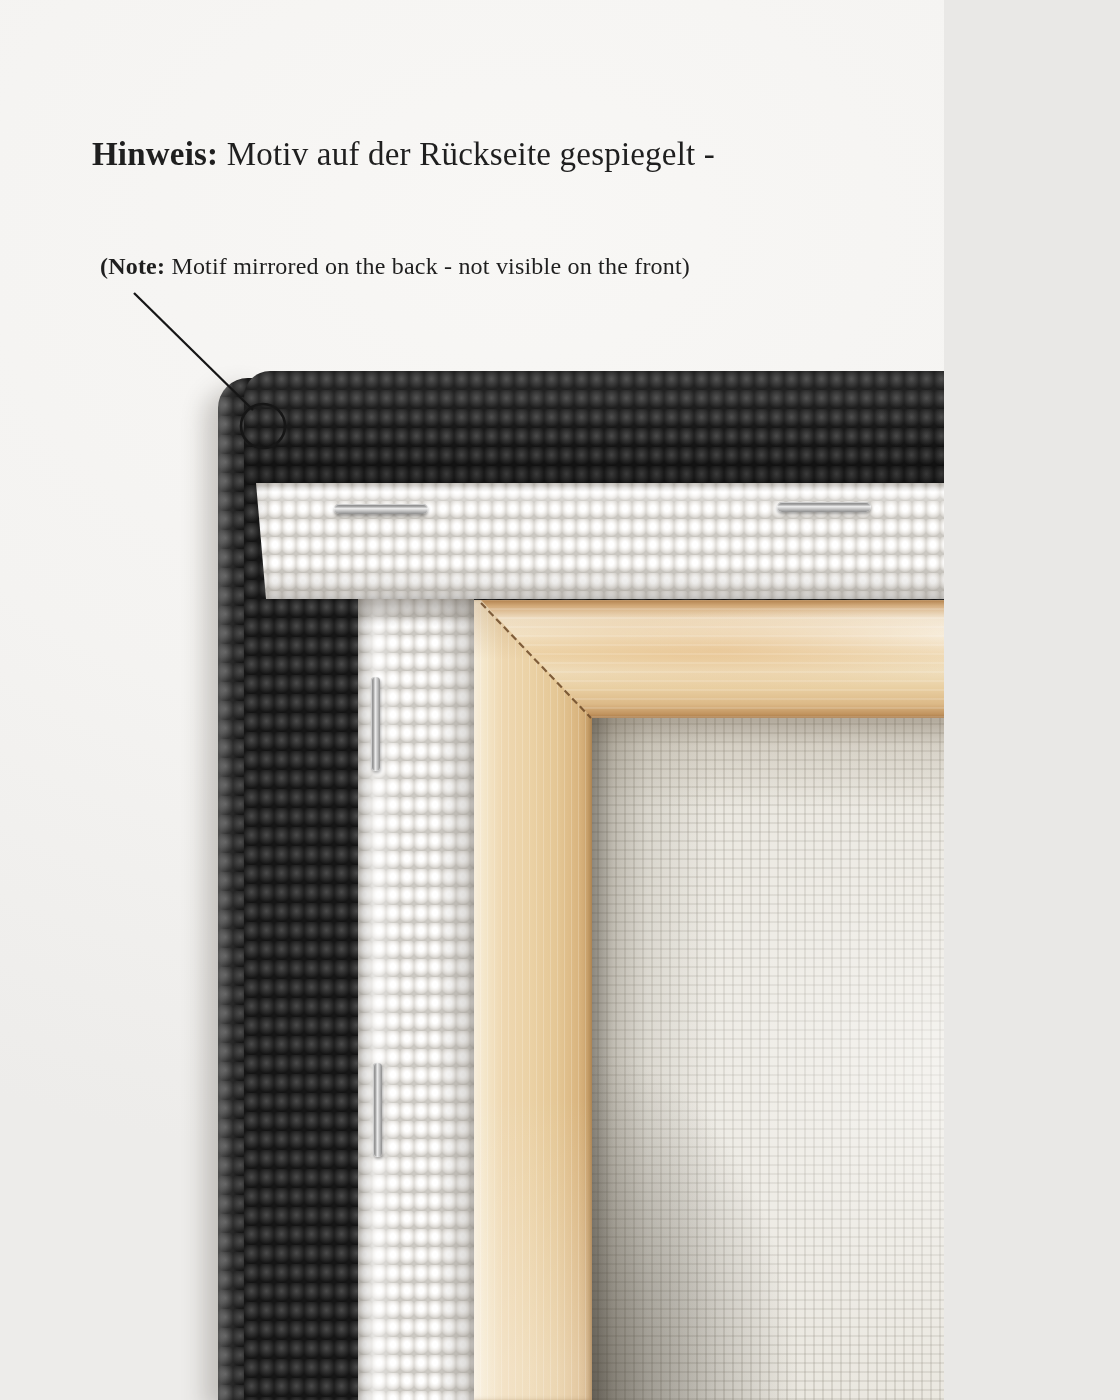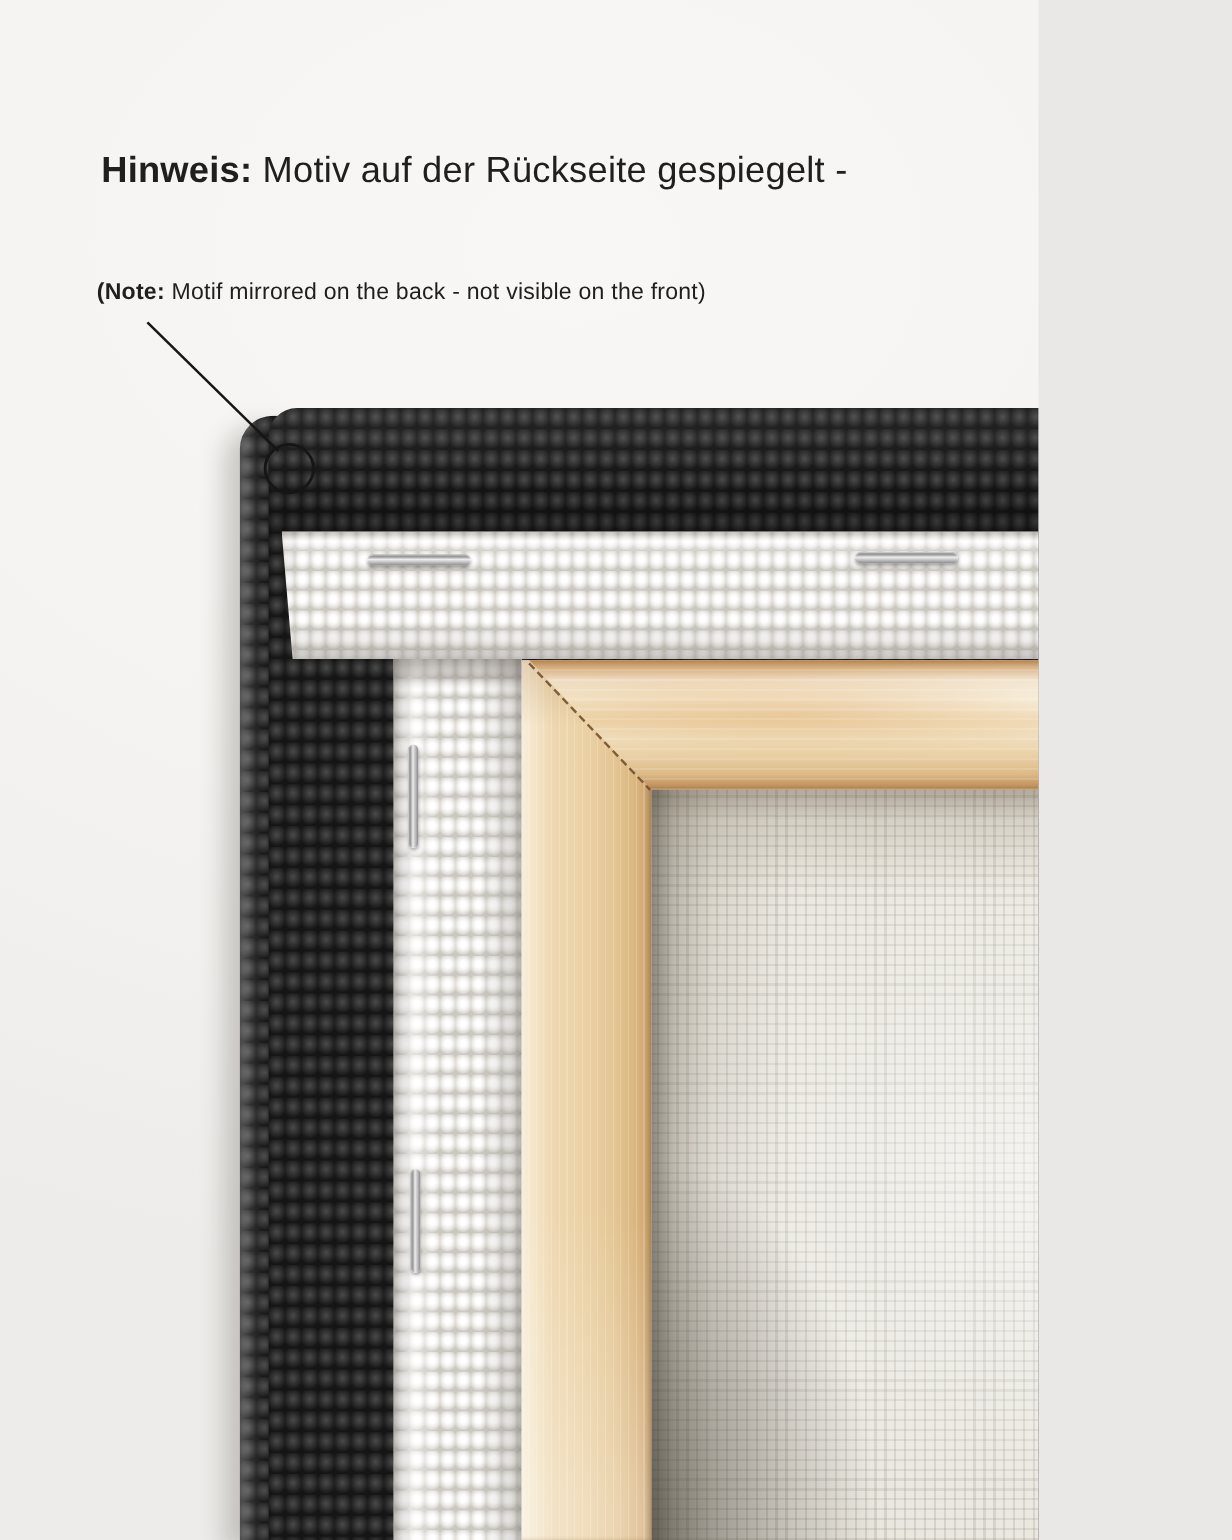--- a/index.html
+++ b/index.html
@@ -9,33 +9,33 @@
     --wood-light:#efd9b4;
     --canvas-back-cream:#e9e6de;
     --staple-color:#c9c9c9;
     --annotation-line-color:#161616;
     --text-color:#1f1f1f;
   }
   *{margin:0;padding:0;box-sizing:border-box}
   html,body{background:#e9e8e6}
   .stage{
     position:relative;width:944px;height:1400px;overflow:hidden;
-    font-family:Liberation Sans, sans-serif;
+    font-family:Liberation Serif, serif;
     background:radial-gradient(1300px 950px at 55% 16%, #f8f7f5 0%, var(--wall-color) 55%, #edecea 100%);
   }
   .abs{position:absolute}
 
   
   .note-de{
     left:92px;top:134px;font-size:33px;line-height:40px;letter-spacing:.2px;
     color:var(--text-color);font-weight:400;
   }
   .note-de b{font-weight:700}
   .note-en{
-    left:88px;top:249px;font-size:21px;line-height:34px;letter-spacing:.2px;
+    left:100px;top:249px;font-size:24px;line-height:34px;letter-spacing:.2px;
     color:var(--text-color);
     text-align:right;
   }
   .note-en b{font-weight:700}
 
   
   .black-canvas{
     background-color:var(--canvas-black);
     background-image:
       linear-gradient(180deg, rgba(255,255,255,0.05) 0 22px, rgba(255,255,255,0) 70px,

